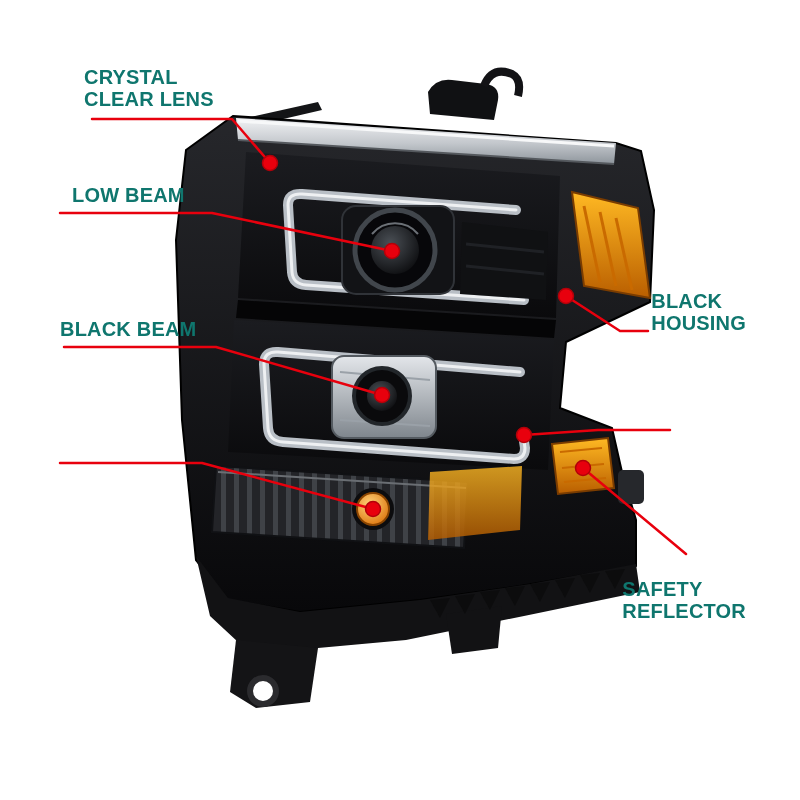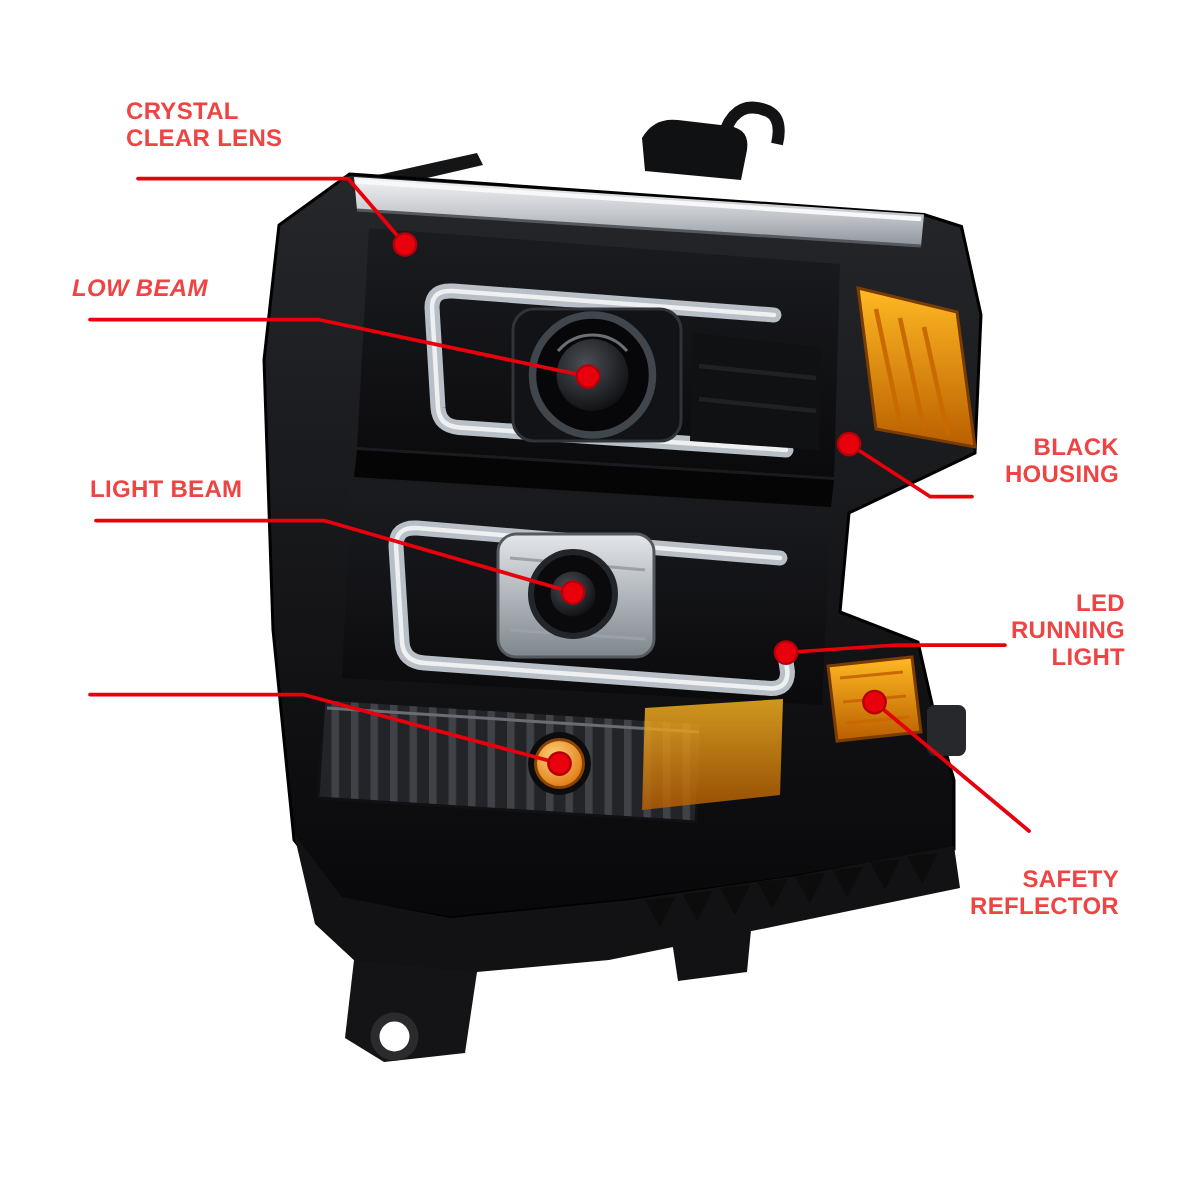--- a/index.html
+++ b/index.html
@@ -4,27 +4,27 @@
 <style>
   html,body { margin:0; padding:0; background:#ffffff; }
   #stage {
     position:relative; width:800px; height:800px; background:#ffffff;
     overflow:hidden; font-family:"Liberation Sans", sans-serif;
   }
   #art { position:absolute; left:0; top:0; }
   .callout {
     position:absolute;
     font-weight:700;
-    font-size:16px;
+    font-size:20px;
     line-height:1.12;
     letter-spacing:0.2px;
-    color:#ef4444;
+    color:#0f766e;
     white-space:pre-line;
   }
-  .callout.right { text-align:right; }
+  .callout.right { }
 </style>
 </head>
 <body>
 
 <div id="stage">
 
   <svg id="art" width="800" height="800" viewBox="0 0 800 800">
     <defs>
       <linearGradient id="gradChrome" x1="0" y1="0" x2="0" y2="1">
         <stop offset="0" stop-color="#f2f3f5"></stop>
@@ -166,28 +166,25 @@
       <circle cx="373" cy="509" r="7.5"></circle>
       <circle cx="566" cy="296" r="7.5"></circle>
       <circle cx="524" cy="435" r="7.5"></circle>
       <circle cx="583" cy="468" r="7.5"></circle>
     </g>
   </svg>
 
   <div class="callout" style="left:84px; top:66px;">CRYSTAL
 CLEAR LENS</div>
 
-  <div class="callout" style="left:48px; top:184px;font-style:italic;">LOW BEAM</div>
+  <div class="callout" style="left:72px; top:184px;">LOW BEAM</div>
 
-  <div class="callout" style="left:60px; top:318px;">LIGHT BEAM</div>
+  <div class="callout" style="left:60px; top:318px;">BLACK BEAM</div>
 
 
   <div class="callout right" style="right:54px; top:290px;">BLACK
 HOUSING</div>
 
-  <div class="callout right" style="right:50px; top:394px;">LED
-RUNNING
-LIGHT</div>
 
   <div class="callout right" style="right:54px; top:578px;">SAFETY
 REFLECTOR</div>
 
 </div>
 
 </body></html>

